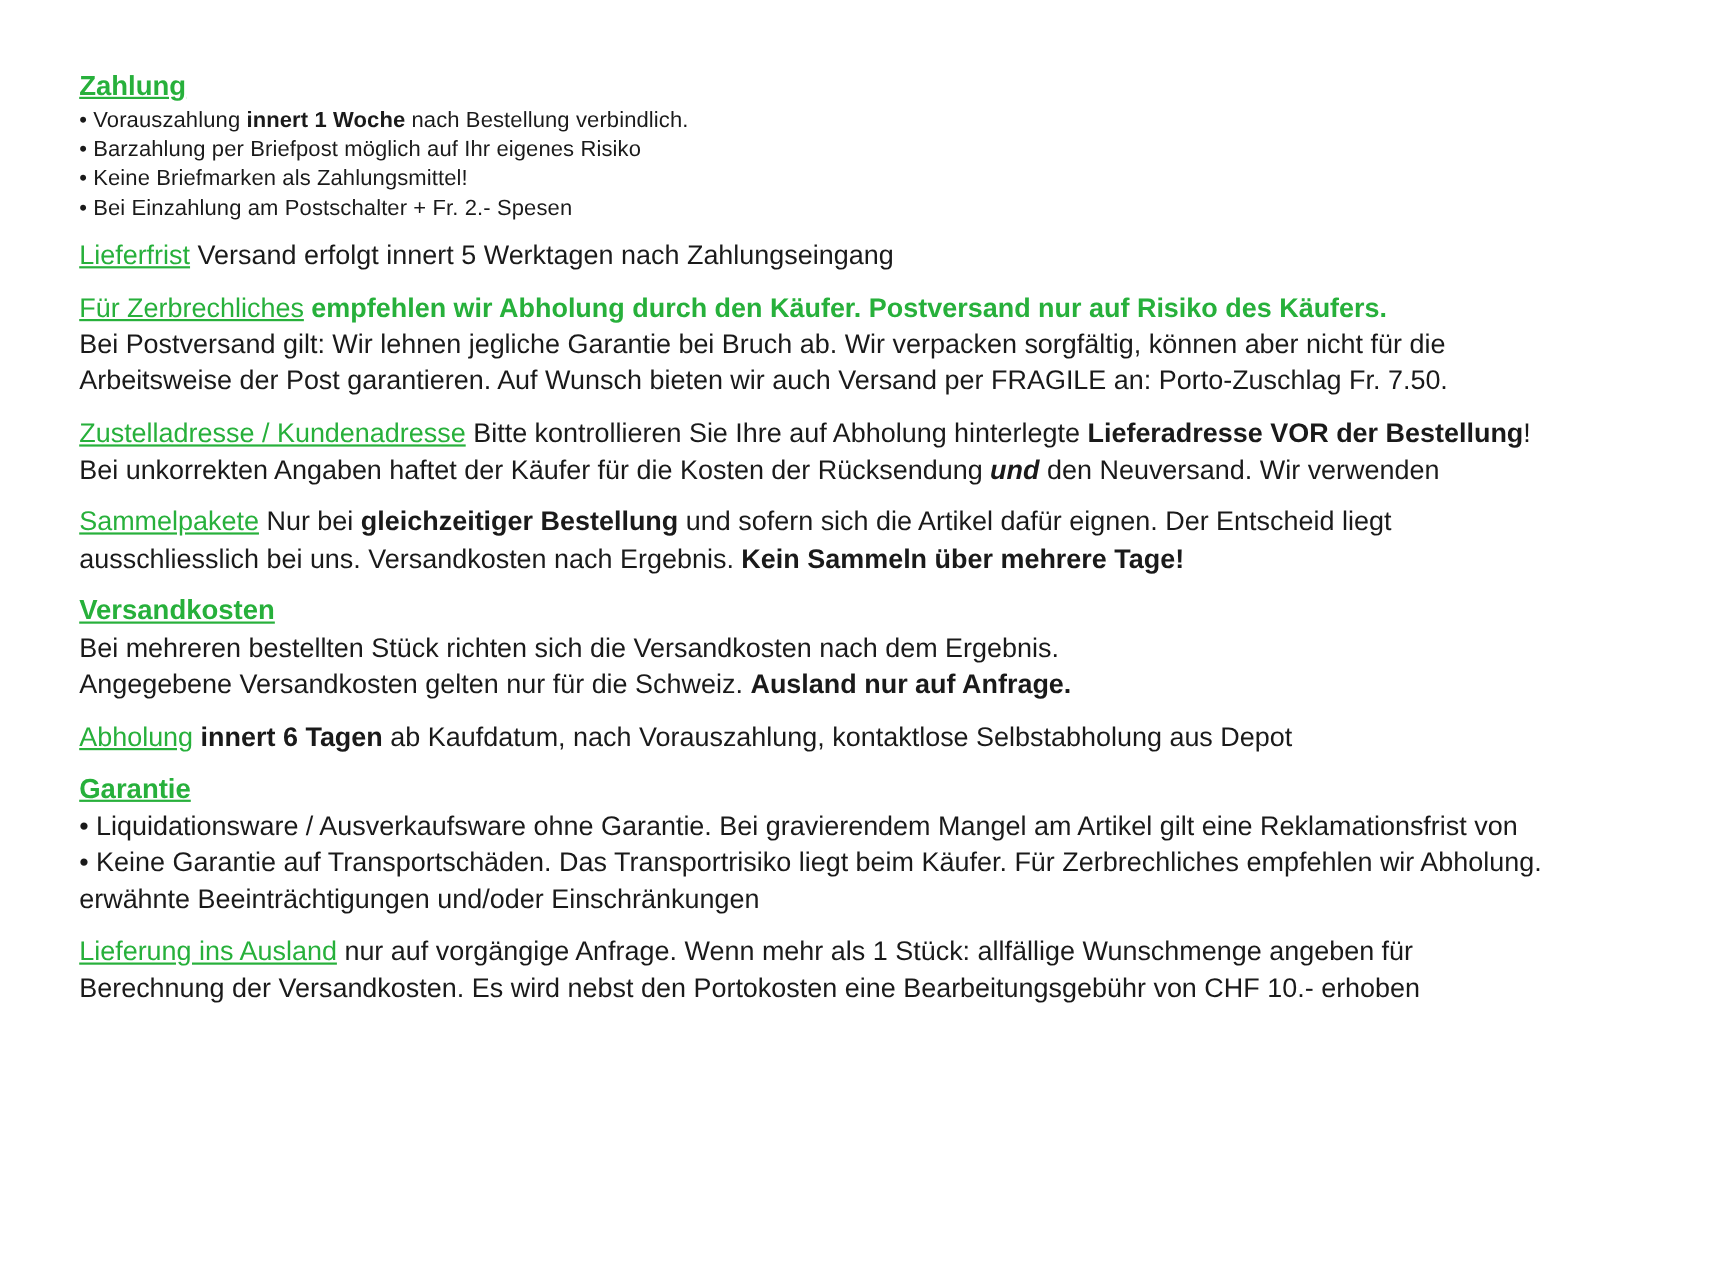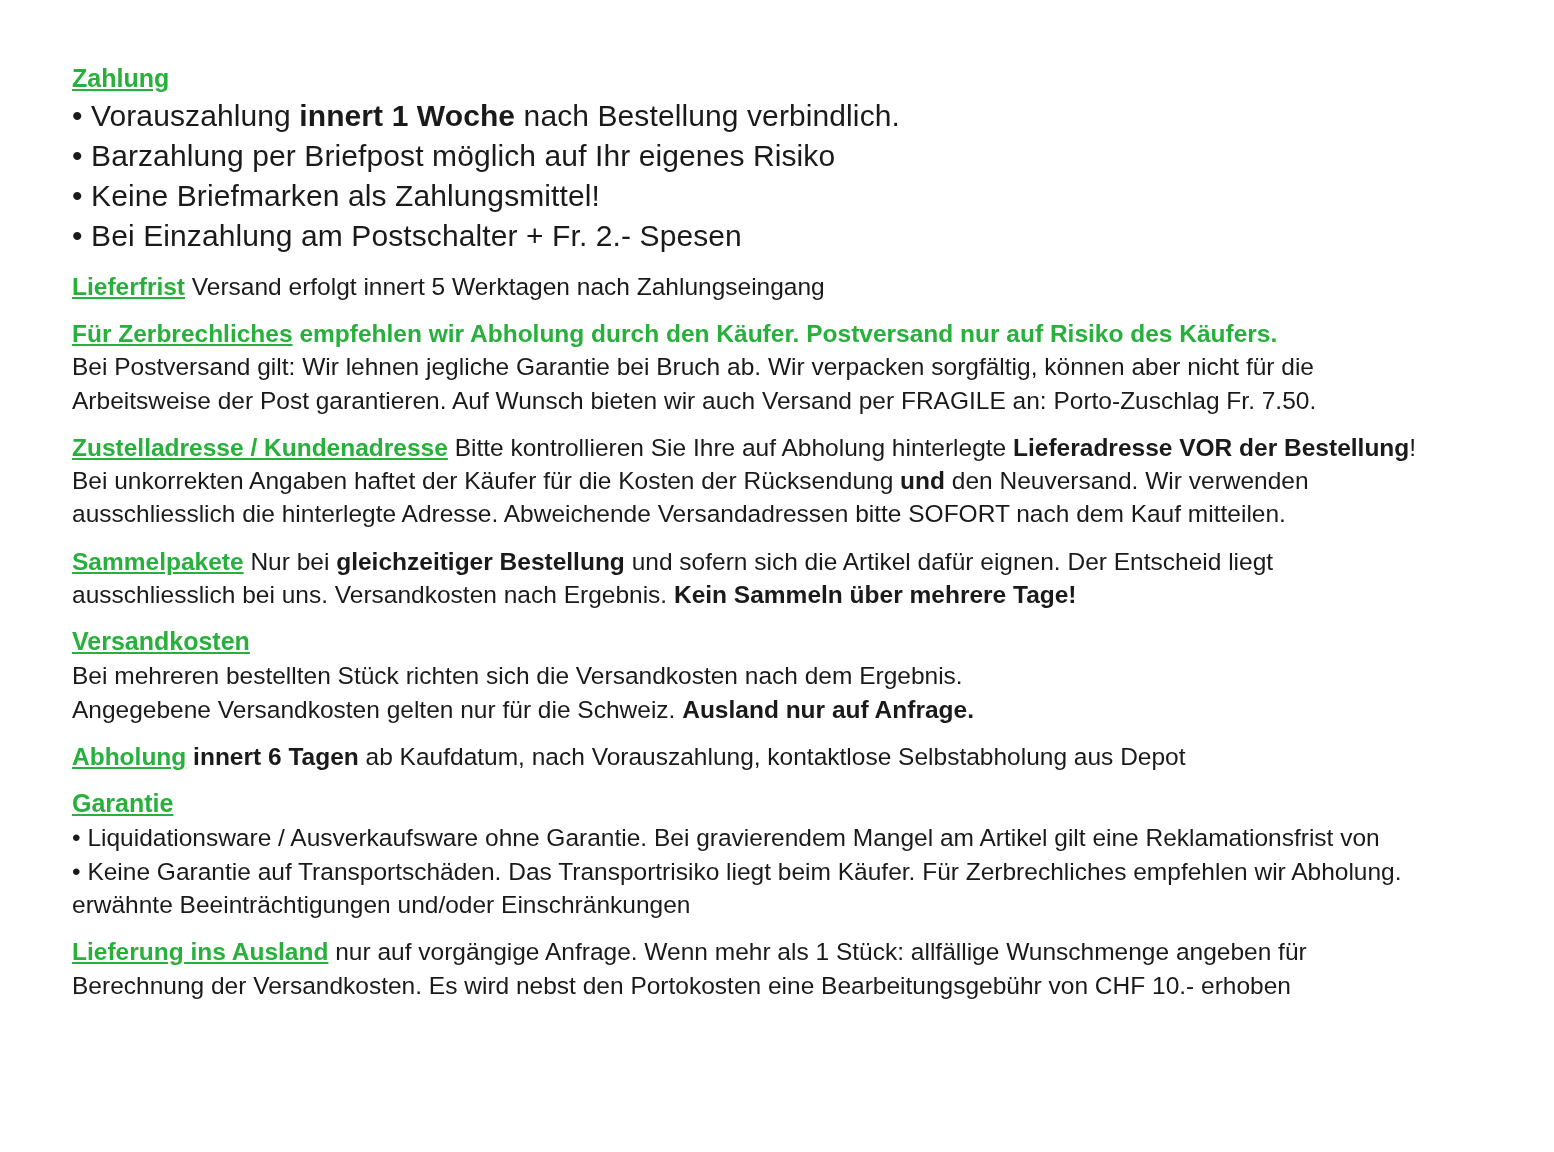--- a/index.html
+++ b/index.html
@@ -29,41 +29,42 @@
     font-weight: bold;
     text-decoration: underline;
     font-size: 25px;
     line-height: 1.28;
   }
   .head-block {
     display: block;
     margin-bottom: 2px;
   }
   .line {
-    font-size: 30px;
+    font-size: 20px;
     line-height: 1.33;
     color: #1a1a1a;
     letter-spacing: 0.1px;
   }
   .line.bullet {
     padding-left: 0;
   }
   .b {
     font-weight: bold;
   }
   .i {
+    font-style: italic;
     font-weight: bold;
   }
   .greenbold {
     color: #27b03b;
     font-weight: bold;
   }
   .inline-head {
     color: #27b03b;
-    font-weight: bold;
+    font-weight: normal;
     text-decoration: underline;
   }
   .para {
     font-size: 24.5px;
     line-height: 1.36;
     color: #1a1a1a;
   }
 </style>
 </head>
 <body>
@@ -84,21 +85,20 @@
 
   <div class="section">
     <div class="para"><span class="inline-head">Für Zerbrechliches</span><span class="greenbold"> empfehlen wir Abholung durch den Käufer. Postversand nur auf Risiko des Käufers.</span></div>
     <div class="para">Bei Postversand gilt: Wir lehnen jegliche Garantie bei Bruch ab. Wir verpacken sorgfältig, können aber nicht für die</div>
     <div class="para">Arbeitsweise der Post garantieren. Auf Wunsch bieten wir auch Versand per FRAGILE an: Porto-Zuschlag Fr. 7.50.</div>
   </div>
 
   <div class="section">
     <div class="para"><span class="inline-head">Zustelladresse / Kundenadresse</span><span> Bitte kontrollieren Sie Ihre auf Abholung hinterlegte </span><span class="b">Lieferadresse VOR der Bestellung</span><span>!</span></div>
     <div class="para"><span>Bei unkorrekten Angaben haftet der Käufer für die Kosten der Rücksendung </span><span class="i">und</span><span> den Neuversand. Wir verwenden</span></div>
-    <div class="para">ausschliesslich die hinterlegte Adresse. Abweichende Versandadressen bitte SOFORT nach dem Kauf mitteilen.</div>
   </div>
 
   <div class="section">
     <div class="para"><span class="inline-head">Sammelpakete</span><span> Nur bei </span><span class="b">gleichzeitiger Bestellung</span><span> und sofern sich die Artikel dafür eignen. Der Entscheid liegt</span></div>
     <div class="para"><span>ausschliesslich bei uns. Versandkosten nach Ergebnis. </span><span class="b">Kein Sammeln über mehrere Tage!</span></div>
   </div>
 
   <div class="section">
     <div class="head head-block">Versandkosten</div>
     <div class="para">Bei mehreren bestellten Stück richten sich die Versandkosten nach dem Ergebnis.</div>

